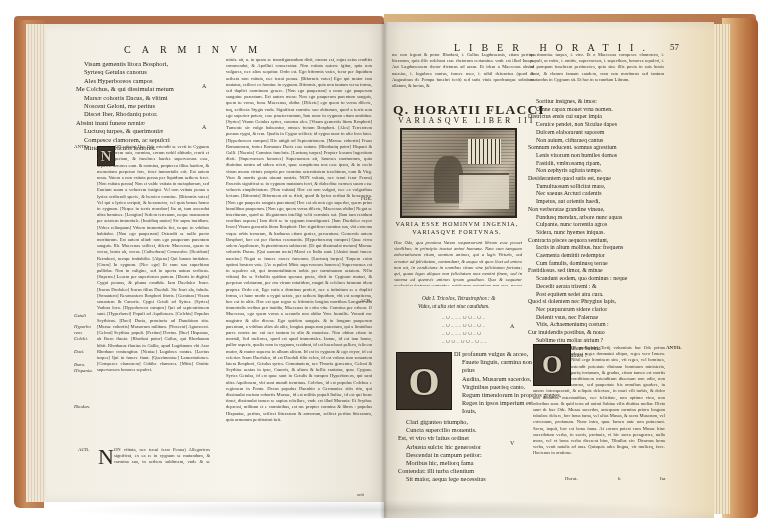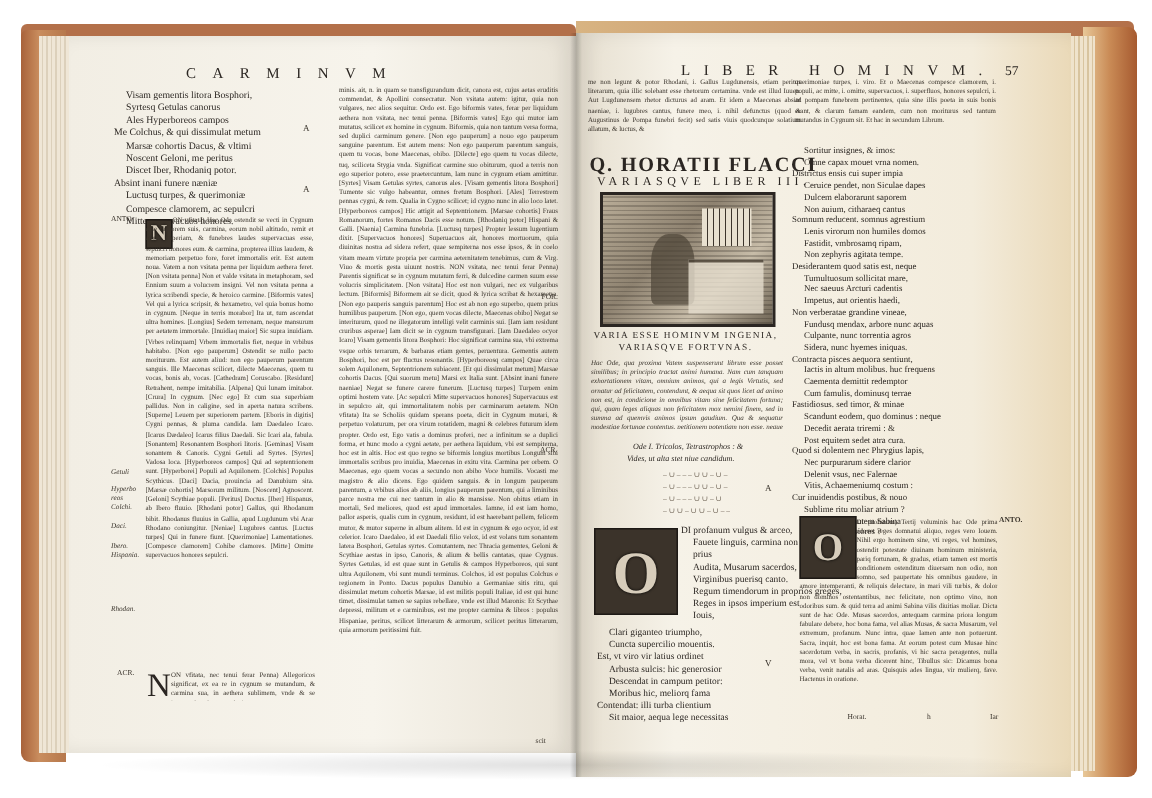--- a/index.html
+++ b/index.html
@@ -87,21 +87,21 @@
   <div class="prose" style="left:114px;top:447px;width:96px;height:20px;">ON vfitata, nec tenui ferar Penna) Allegoricos significat, ex ea re in cygnum se mutandum, &amp; carmina sua, in aethera sublimem, vnde &amp; se immortalem futurum gloria.</div>
 
   <div class="prose" style="left:226px;top:57px;width:146px;height:434px;">minis. ait, n. in quam se transfigurandum dicit, canora est, cujus aetas eruditis commendat, &amp; Apollini consecratur. Non vsitata autem: igitur, quia non vulgares, nec alios sequitur. Ordo est. Ego biformis vates, ferar per liquidum aethera non vsitata, nec tenui penna. [Biformis vates] Ego qui mutor iam mutatus, scilicet ex homine in cygnum. Biformis, quia non tantum versa forma, sed duplici carminum genere. [Non ego pauperum] a nouo ego pauperum sanguine parentum. Est autem mens: Non ego pauperum parentum sanguis, quem tu vocas, bone Maecenas, obibo. [Dilecte] ego quem tu vocas dilecte, tuq, sciliceta Stygia vnda. Significat carmine suo obiturum, quod a terris non ego superior potero, esse praetercuntum, Iam nunc in cygnum etiam amittitur. [Syrtes] Visam Getulas syrtes, canorus ales. [Visam gementis litora Bosphori] Tumente sic vulgo habeantur, omnes fretum Bosphori. [Ales] Terrestrem pennas cygni, &amp; rem. Qualia in Cygno scilicet; id cygno nunc in alio loco latet. [Hyperboreos campos] Hic attigit ad Septentrionem. [Marsae cohortis] Fraus Romanorum, fortes Romanos Dacis esse notum. [Rhodaniq potor] Hispani &amp; Galli. [Naenia] Carmina funebria. [Luctusq turpes] Propter lessum lugentium dixit. [Supervacuos honores] Superuacuos ait, honores mortuorum, quia diuinitas nostra ad sidera refert, quae sempiterna nos esse ipsos, &amp; in coelo vitam meam virtute propria per carmina aeternitatem tenebimus, cum &amp; Virg. Viuo &amp; mortis gesta uiuunt nostris. NON vsitata, nec tenui ferar Penna) Parentis significat se in cygnum mutatum ferri, &amp; dulcedine carmen suum esse volucris simplicitatem. [Non vsitata] Hoc est non vulgari, nec ex vulgaribus lectum. [Biformis] Biformem ait se dicit, quod &amp; lyrica scribat &amp; hexametra. [Non ego pauperis sanguis parentum] Hoc est ab non ego superbo, quem prius humilibus pauperum. [Non ego, quem vocas dilecte, Maecenas obibo] Negat se interiturum, quod ne illegatorum intelligi velit carminis sui. [Iam iam residunt cruribus asperae] Iam dicit se in cygnum transfigurari. [Iam Daedaleo ocyor Icaro] Visam gementis litora Bosphori: Hoc significat carmina sua, vbi extrema vsque orbis terrarum, &amp; barbaras etiam gentes, peruentura. Gementis autem Bosphori, hoc est per fluctus resonantis. [Hyperboreosq campos] Quae circa solem Aquilonem, Septentrionem subiacent. [Et qui dissimulat metum] Marsae cohortis Dacus. [Qui suorum metu] Marsi ex Italia sunt. [Absint inani funere naeniae] Negat se funere carere funerum. [Luctusq turpes] Turpem enim optimi hostem vate. [Ac sepulcri Mitte supervacuos honores] Supervacuus est in sepulcro ait, qui immortalitatem nobis per carminarum aetatem. NOn vfitata) Ita se Scholiis quidam sperans poeta, dicit in Cygnum mutari, &amp; perpetuo volaturum, per ora virum rotatidem, magni &amp; celebres futurum idem propter. Ordo est, Ego vatis a dominus proferi, nec a infinitum se a duplici forma, et hunc modo a cygni aetate, per aethera liquidum, vbi est sempiterna, hoc est in altis. Hoc est quo regno se biformis longius mortibus Longum sibi immortalis scribus pro inuidia, Maecenas in exitu vita. Carmina per orbem. O Maecenas, ego quem vocas a secundo non abibo Voce humilis. Vocasti me magistro &amp; alio dicens. Ego quidem sanguis. &amp; in longum pauperum parentum, a vrbibus alios ab aliis, longius pauperum parentum, qui a liminibus parce nostra me cui nec tantum in alio &amp; mansisse. Non obitus etiam in mortali, Sed meliores, quod est apud immortales. Iamne, id est iam homo, pallor asperis, qualis cum in cygnum, residunt, id est haerebant pellem, felicem mutor, &amp; mutor superne in album alitem. Id est in cygnum &amp; ego ocyor, id est celerior. Icaro Daedaleo, id est Daedali filio velox, id est volans tum sonantem latera Bosphori, Getulas syrtes. Comutantem, nec Thracia gementes, Geloni &amp; Scythiae aestas in ipso, Canoris, &amp; alium &amp; bellis cantatas, quae Cygnus. Syrtes Getulas, id est quae sunt in Getulis &amp; campos Hyperboreos, qui sunt ultra Aquilonem, vbi sunt mundi terminus. Colchos, id est populus Colchus e regionem in Ponto. Dacus populus Danubio a Germaniae sitis ritu, qui dissimulat metum cohortis Marsae, id est militis populi Italiae, id est qui hunc timet, dissimulat tamen se sapius rebellare, vnde est illud Maronis: Et Scythae depressi, militum et e carminibus, est me propter carmina &amp; libros : populus Hispaniae, peritus, scilicet litterarum &amp; armorum, scilicet peritus litterarum, quia armorum peritissimi fuit.</div>
   <div class="marker" style="left:361px;top:196px;font-size:5px;">FOR.</div>
   <div class="marker" style="left:360px;top:298px;font-size:5px;">ACR.</div>
   <div class="marker" style="left:357px;top:492px;font-size:5px;">scit</div>
 
   <div class="page-right"></div>
   <div class="gutter"></div>
 
-  <div class="running-head" style="left:454px;top:42px;letter-spacing:9px;">LIBER HOMINVM.</div>
+  <div class="running-head" style="left:454px;top:42px;letter-spacing:9px;">LIBER HORATII.</div>
   <div class="folio" style="left:654px;top:42px;padding-left:16px;">57</div>
 
   <div class="prose" style="left:392px;top:52px;width:142px;height:36px;">me non legunt &amp; potor Rhodani, i. Gallus Lugdunensis, etiam peritus literarum, quia illic solebant esse rhetorum certamina. vnde est illud Iuuen. Aut Lugdunensem rhetor dicturus ad aram. Et idem a Maecenas absint naeniae, i. lugubres cantus, funere meo, i. nihil defunctus (quod &amp; Augustinus de Pompa funebri fecit) sed satis viuis quodcunque solatium allatum, &amp; luctus, &amp;</div>
   <div class="prose" style="left:530px;top:52px;width:134px;height:36px;">querimoniae turpes, i. viro. Et o Maecenas compesce clamorem, i. populi, ac mitte, i. omitte, supervacuos, i. superfluos, honores sepulcri, i. ad pompam funebrem pertinentes, quia sine illis poeta in suis bonis erant, &amp; clarum famam eandem, cum non moriturus sed tantum mutandus in Cygnum sit. Et hac in secundum Librum.</div>
 
   <div class="title-h" style="left:393px;top:102px;">Q. HORATII FLACCI</div>
   <div class="title-sub" style="left:398px;top:116px;">VARIASQVE LIBER III.</div>
 
   <div class="woodcut" style="left:400px;top:128px;width:113px;height:86px;" title="woodcut-author-writing-at-desk">
     <div class="window"></div>

